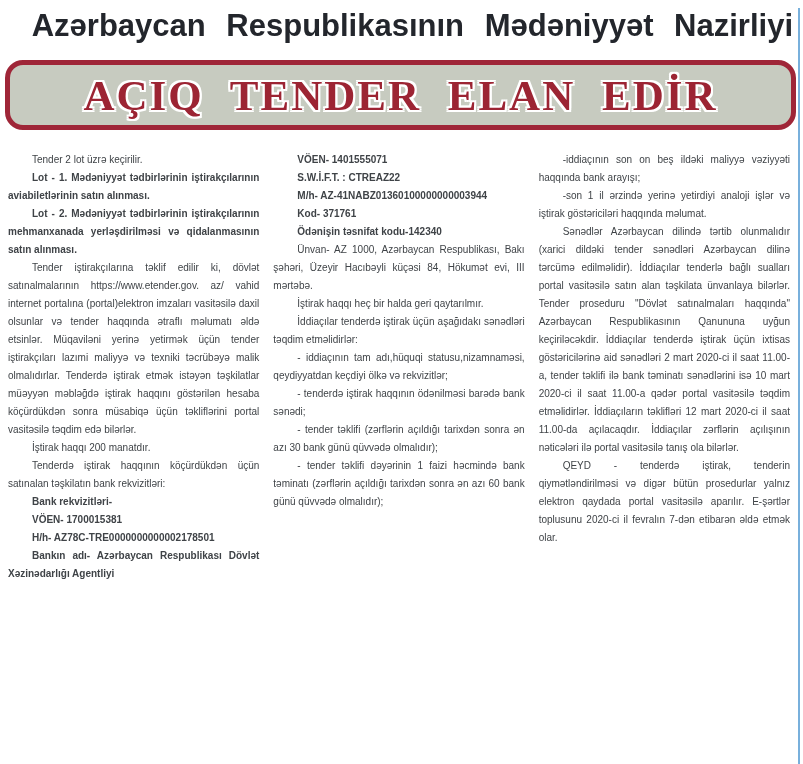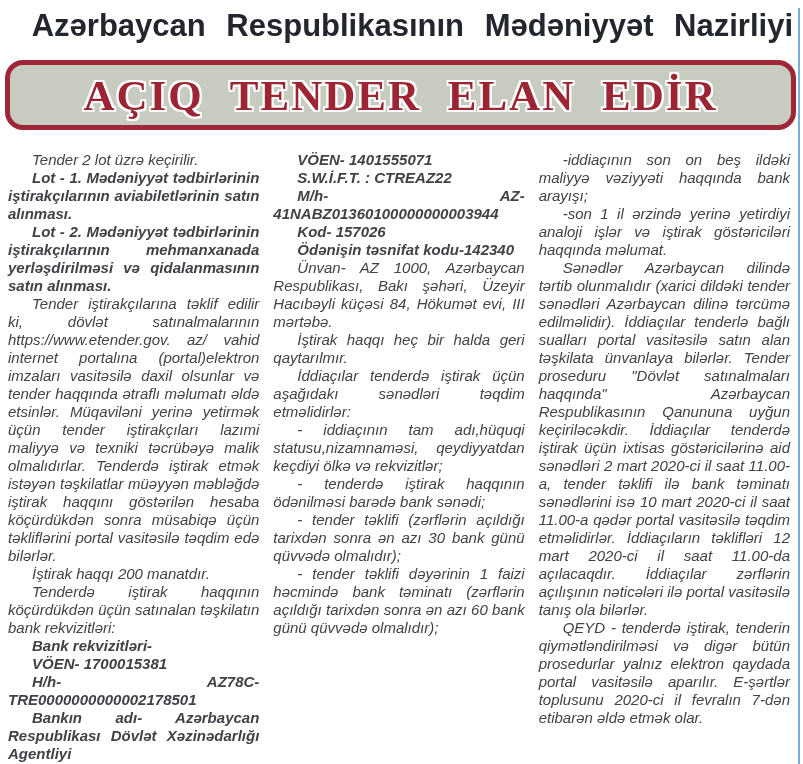--- a/index.html
+++ b/index.html
@@ -54,25 +54,24 @@
   }
 
   .columns {
     position: absolute;
     top: 143px; left: 8px; right: 13px;
     display: flex;
     gap: 14px;
   }
   .col {
     width: 252px;
-    font-size: 15px;
+    font-size: 10px;
     line-height: 18px;
     text-align: justify;
     color: var(--body-text, #3f4347);
-    font-style: italic;
   }
   .col p {
     margin: 0;
     text-indent: 24px;
     overflow-wrap: break-word;
     word-wrap: break-word;
   }
   .col p.bold { font-weight: bold; }
 </style>
 </head>
@@ -96,21 +95,21 @@
         <p>Tenderdə iştirak haqqının köçürdükdən üçün satınalan təşkilatın bank rekvizitləri:</p>
         <p class="bold">Bank rekvizitləri-</p>
         <p class="bold">VÖEN- 1700015381</p>
         <p class="bold">H/h- AZ78C-TRE0000000000002178501</p>
         <p class="bold">Bankın adı- Azərbaycan Respublikası Dövlət Xəzinədarlığı Agentliyi</p>
       </div>
     <div class="col">
         <p class="bold">VÖEN- 1401555071</p>
         <p class="bold">S.W.İ.F.T. : CTREAZ22</p>
         <p class="bold">M/h- AZ-41NABZ01360100000000003944</p>
-        <p class="bold">Kod- 157026</p>
+        <p class="bold">Kod- 371761</p>
         <p class="bold">Ödənişin təsnifat kodu-142340</p>
         <p>Ünvan- AZ 1000, Azərbaycan Respublikası, Bakı şəhəri, Üzeyir Hacıbəyli küçəsi 84, Hökumət evi, III mərtəbə.</p>
         <p>İştirak haqqı heç bir halda geri qaytarılmır.</p>
         <p>İddiaçılar tenderdə iştirak üçün aşağıdakı sənədləri təqdim etməlidirlər:</p>
         <p>- iddiaçının tam adı,hüquqi statusu,nizamnaməsi, qeydiyyatdan keçdiyi ölkə və rekvizitlər;</p>
         <p>- tenderdə iştirak haqqının ödənilməsi barədə bank sənədi;</p>
         <p>- tender təklifi (zərflərin açıldığı tarixdən sonra ən azı 30 bank günü qüvvədə olmalıdır);</p>
         <p>- tender təklifi dəyərinin 1 faizi həcmində bank təminatı (zərflərin açıldığı tarixdən sonra ən azı 60 bank günü qüvvədə olmalıdır);</p>
       </div>
     <div class="col">

